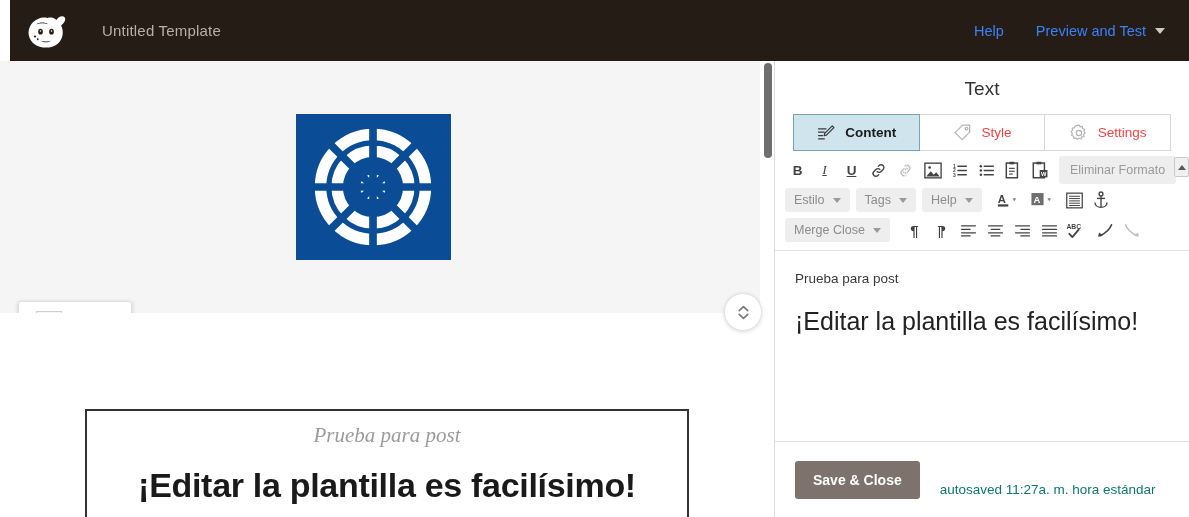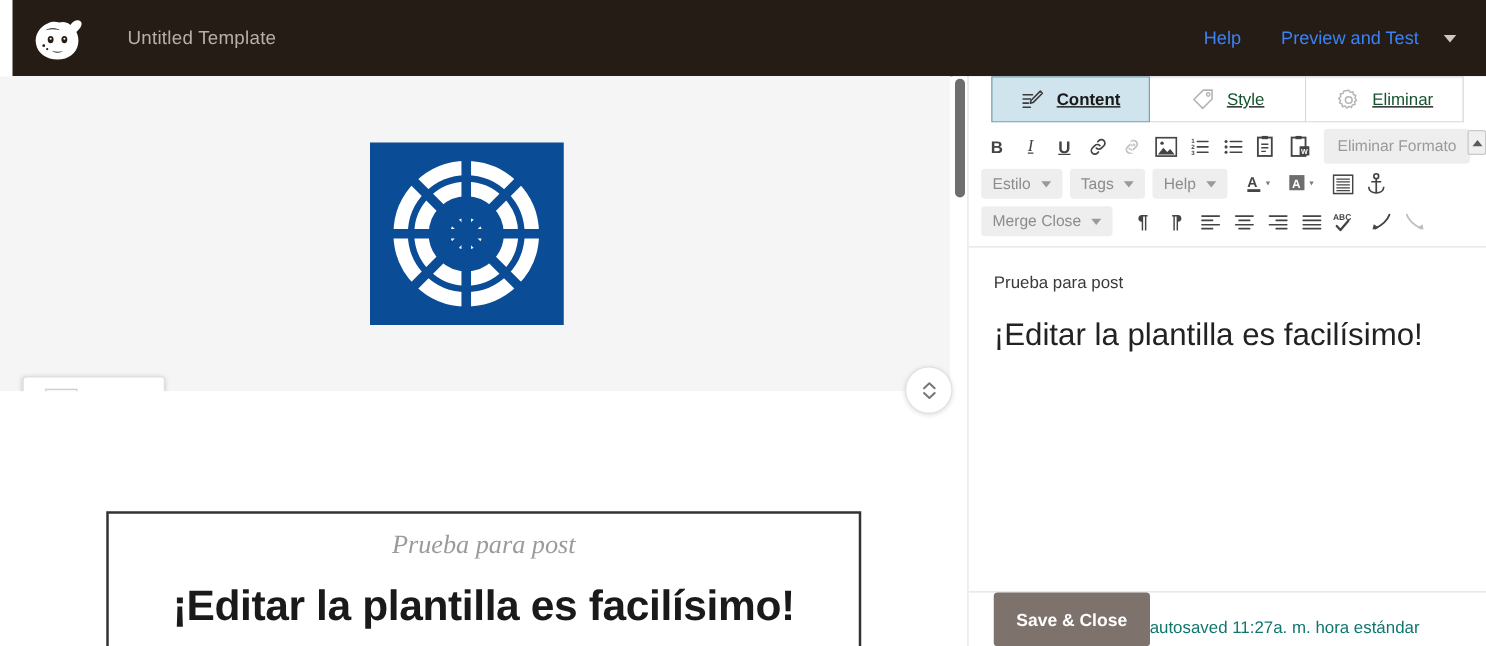--- a/index.html
+++ b/index.html
@@ -25,21 +25,21 @@
     color: #b8b0a8; font-size: 15px; margin-left: 20px; letter-spacing: .2px;
   }
   .topbar-right {
     margin-left: auto; display: flex; align-items: center; gap: 0;
     padding-right: 18px;
   }
   .topbar-link {
     color: #3b82f6; font-size: 14.5px; padding: 8px 16px; cursor: pointer;
     white-space: nowrap;
   }
-  .topbar-link.with-caret { display: flex; align-items: center; gap: 20px; }
+  .topbar-link.with-caret { display: flex; align-items: center; gap: 9px; }
   .caret-down {
     width: 0; height: 0; border-left: 5px solid transparent;
     border-right: 5px solid transparent; border-top: 6px solid #cfc8c1;
     display: inline-block;
   }
 
   
   .canvas {
     position: absolute; left: 0; top: 61px; width: 760px; height: 456px;
     background: #ffffff; overflow: hidden;
@@ -112,25 +112,25 @@
 
   
   .panel {
     position: absolute; left: 775px; top: 61px; width: 414px; height: 456px;
     background: #ffffff; display: flex; flex-direction: column;
   }
   .panel-title {
     text-align: center; font-size: 19px; color: #333; padding: 17px 0 14px 0;
     font-weight: normal;
   }
-  .tabs { display: flex; padding: 0 18px; text-decoration: underline; }
+  .tabs { display: flex; padding: 0 18px; }
   .tab {
     flex: 1; height: 37px; border: 1px solid #d7d7d7; border-left: none;
     display: flex; align-items: center; justify-content: center; gap: 9px;
-    font-size: 13.5px; color: #14532d; cursor: pointer; background: #fff;
+    font-size: 13.5px; color: #ef4444; cursor: pointer; background: #fff;
   }
   .tab:first-child { border-left: 1px solid #7aa3b4; }
   .tab.active {
     background: #cfe4ec; border-color: #7aa3b4; color: #1a1a1a; font-weight: bold;
   }
 
   
   .toolbar {
     border-bottom: 1px solid #e3e3e3; padding: 4px 10px 5px 10px;
     background: #fff; position: relative;
@@ -168,22 +168,22 @@
 
   
   .editor {
     flex: 1; padding: 20px 20px 0 20px; overflow: hidden; background: #fff;
   }
   .ed-kicker { font-size: 13.5px; color: #3a3a3a; margin-bottom: 20px; }
   .ed-head { font-size: 25px; color: #222; line-height: 1.2; }
 
   
   .panel-footer {
-    border-top: 1px solid #e3e3e3; height: 44px; display: flex;
-    padding: 0 20px; background: #fff;
+    border-top: 1px solid #e3e3e3; height: 76px; display: flex;
+    align-items: center; padding: 0 20px; gap: 20px; background: #fff;
   }
   .save-btn {
     background: #7d736c; color: #fff; font-size: 14px; font-weight: bold;
     border: none; border-radius: 3px; padding: 11px 18px; cursor: pointer;
     white-space: nowrap;
   }
   .autosave { font-size: 13.5px; color: #0f766e; white-space: nowrap; margin-top: 20px; }
 
   svg { display: block; }
 </style>
@@ -274,20 +274,21 @@
     </svg>
   </div>
 
   <div class="scroll-track">
     <div class="scroll-thumb"></div>
   </div>
   <div class="panel-divider"></div>
 
   <div class="panel">
 
+    <div class="panel-title">Text</div>
 
     <div class="tabs">
       <div class="tab active">
         <span>
           <svg width="20" height="20" viewBox="0 0 24 24">
             <g stroke="#3a3a3a" stroke-width="1.5" stroke-linecap="round">
               <line x1="3" y1="7" x2="12" y2="7"></line>
                 <line x1="3" y1="11" x2="10" y2="11"></line>
               <line x1="3" y1="15" x2="8" y2="15"></line>
                 <line x1="3" y1="19" x2="10" y2="19"></line>
@@ -306,21 +307,21 @@
         </span>
         <span>Style</span>
       </div>
       <div class="tab">
         <span>
           <svg width="20" height="20" viewBox="0 0 24 24">
             <circle cx="12" cy="12" r="3.2" fill="none" stroke="#b4b4b4" stroke-width="1.5"></circle>
             <path d="M12 2.6l1.5 2.1 2.5-.6.4 2.6 2.4 1-1 2.4 1.7 2-2 1.7.6 2.5-2.6.4-1 2.4-2.4-1-2 1.7-1.7-2-2.5.6-.4-2.6-2.4-1 1-2.4-1.7-2 2-1.7-.6-2.5 2.6-.4 1-2.4z" fill="none" stroke="#b4b4b4" stroke-width="1.4" stroke-linejoin="round"></path>
           </svg>
         </span>
-        <span>Eliminar</span>
+        <span>Settings</span>
       </div>
     </div>
 
     <div class="toolbar">
 
       <div class="tb-row">
         <div class="tb-btn">
             <b>B</b>
           </div>
         <div class="tb-btn">

